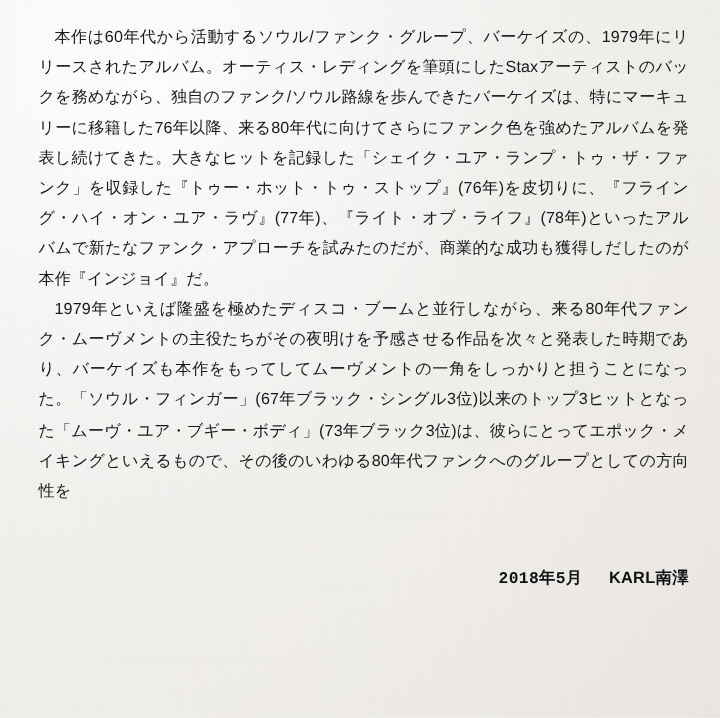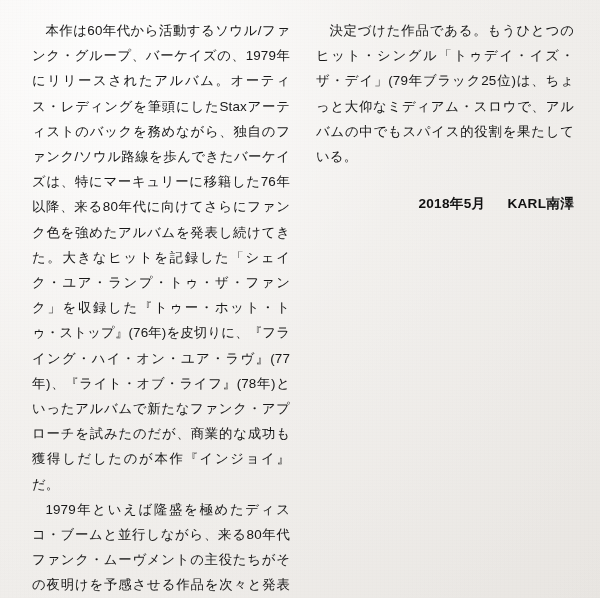--- a/index.html
+++ b/index.html
@@ -31,21 +31,21 @@
       repeating-linear-gradient(0deg, rgba(0,0,0,0.012) 0px, rgba(0,0,0,0.012) 1px, transparent 1px, transparent 3px),
       repeating-linear-gradient(90deg, rgba(0,0,0,0.010) 0px, rgba(0,0,0,0.010) 1px, transparent 1px, transparent 4px);
     pointer-events: none;
   }
   .sheet {
     position: absolute;
     inset: 0;
     padding: 18px 26px 14px 32px;
     box-sizing: border-box;
     display: flex;
-    flex-direction: row;
+    flex-direction: column;
     gap: 26px;
   }
   .col {
     flex: 1 1 0;
     display: flex;
     flex-direction: column;
   }
   p.para {
     margin: 0;
     font-size: 13.4px;
@@ -62,36 +62,36 @@
   .signature {
     margin-top: 26px;
     text-align: right;
     font-size: 13.6px;
     font-weight: bold;
     letter-spacing: 0.02em;
     color: #111;
   }
   .sig-date {
     margin-right: 18px;
+    font-family: Liberation Mono, monospace;
   }
 </style>
 </head>
 <body>
 
 <div class="paper"></div>
 <div class="noise"></div>
 
 <div class="sheet">
 
   <div class="col">
     <p class="para first">本作は60年代から活動するソウル/ファンク・グループ、バーケイズの、1979年にリリースされたアルバム。オーティス・レディングを筆頭にしたStaxアーティストのバックを務めながら、独自のファンク/ソウル路線を歩んできたバーケイズは、特にマーキュリーに移籍した76年以降、来る80年代に向けてさらにファンク色を強めたアルバムを発表し続けてきた。大きなヒットを記録した「シェイク・ユア・ランプ・トゥ・ザ・ファンク」を収録した『トゥー・ホット・トゥ・ストップ』(76年)を皮切りに、『フライング・ハイ・オン・ユア・ラヴ』(77年)、『ライト・オブ・ライフ』(78年)といったアルバムで新たなファンク・アプローチを試みたのだが、商業的な成功も獲得しだしたのが本作『インジョイ』だ。</p>
     <p class="para">1979年といえば隆盛を極めたディスコ・ブームと並行しながら、来る80年代ファンク・ムーヴメントの主役たちがその夜明けを予感させる作品を次々と発表した時期であり、バーケイズも本作をもってしてムーヴメントの一角をしっかりと担うことになった。「ソウル・フィンガー」(67年ブラック・シングル3位)以来のトップ3ヒットとなった「ムーヴ・ユア・ブギー・ボディ」(73年ブラック3位)は、彼らにとってエポック・メイキングといえるもので、その後のいわゆる80年代ファンクへのグループとしての方向性を</p>
   </div>
 
   <div class="col">
-    <p class="para first">決定づけた作品である。もうひとつのヒット・シングル「トゥデイ・イズ・ザ・デイ」(79年ブラック25位)は、ちょっと大仰なミディアム・スロウで、アルバムの中でもスパイス的役割を果たしている。</p>
     <div class="signature">
       <span class="sig-date">2018年5月</span>
       <span class="sig-author">KARL南澤</span>
     </div>
   </div>
 
 </div>
 
 </body></html>

